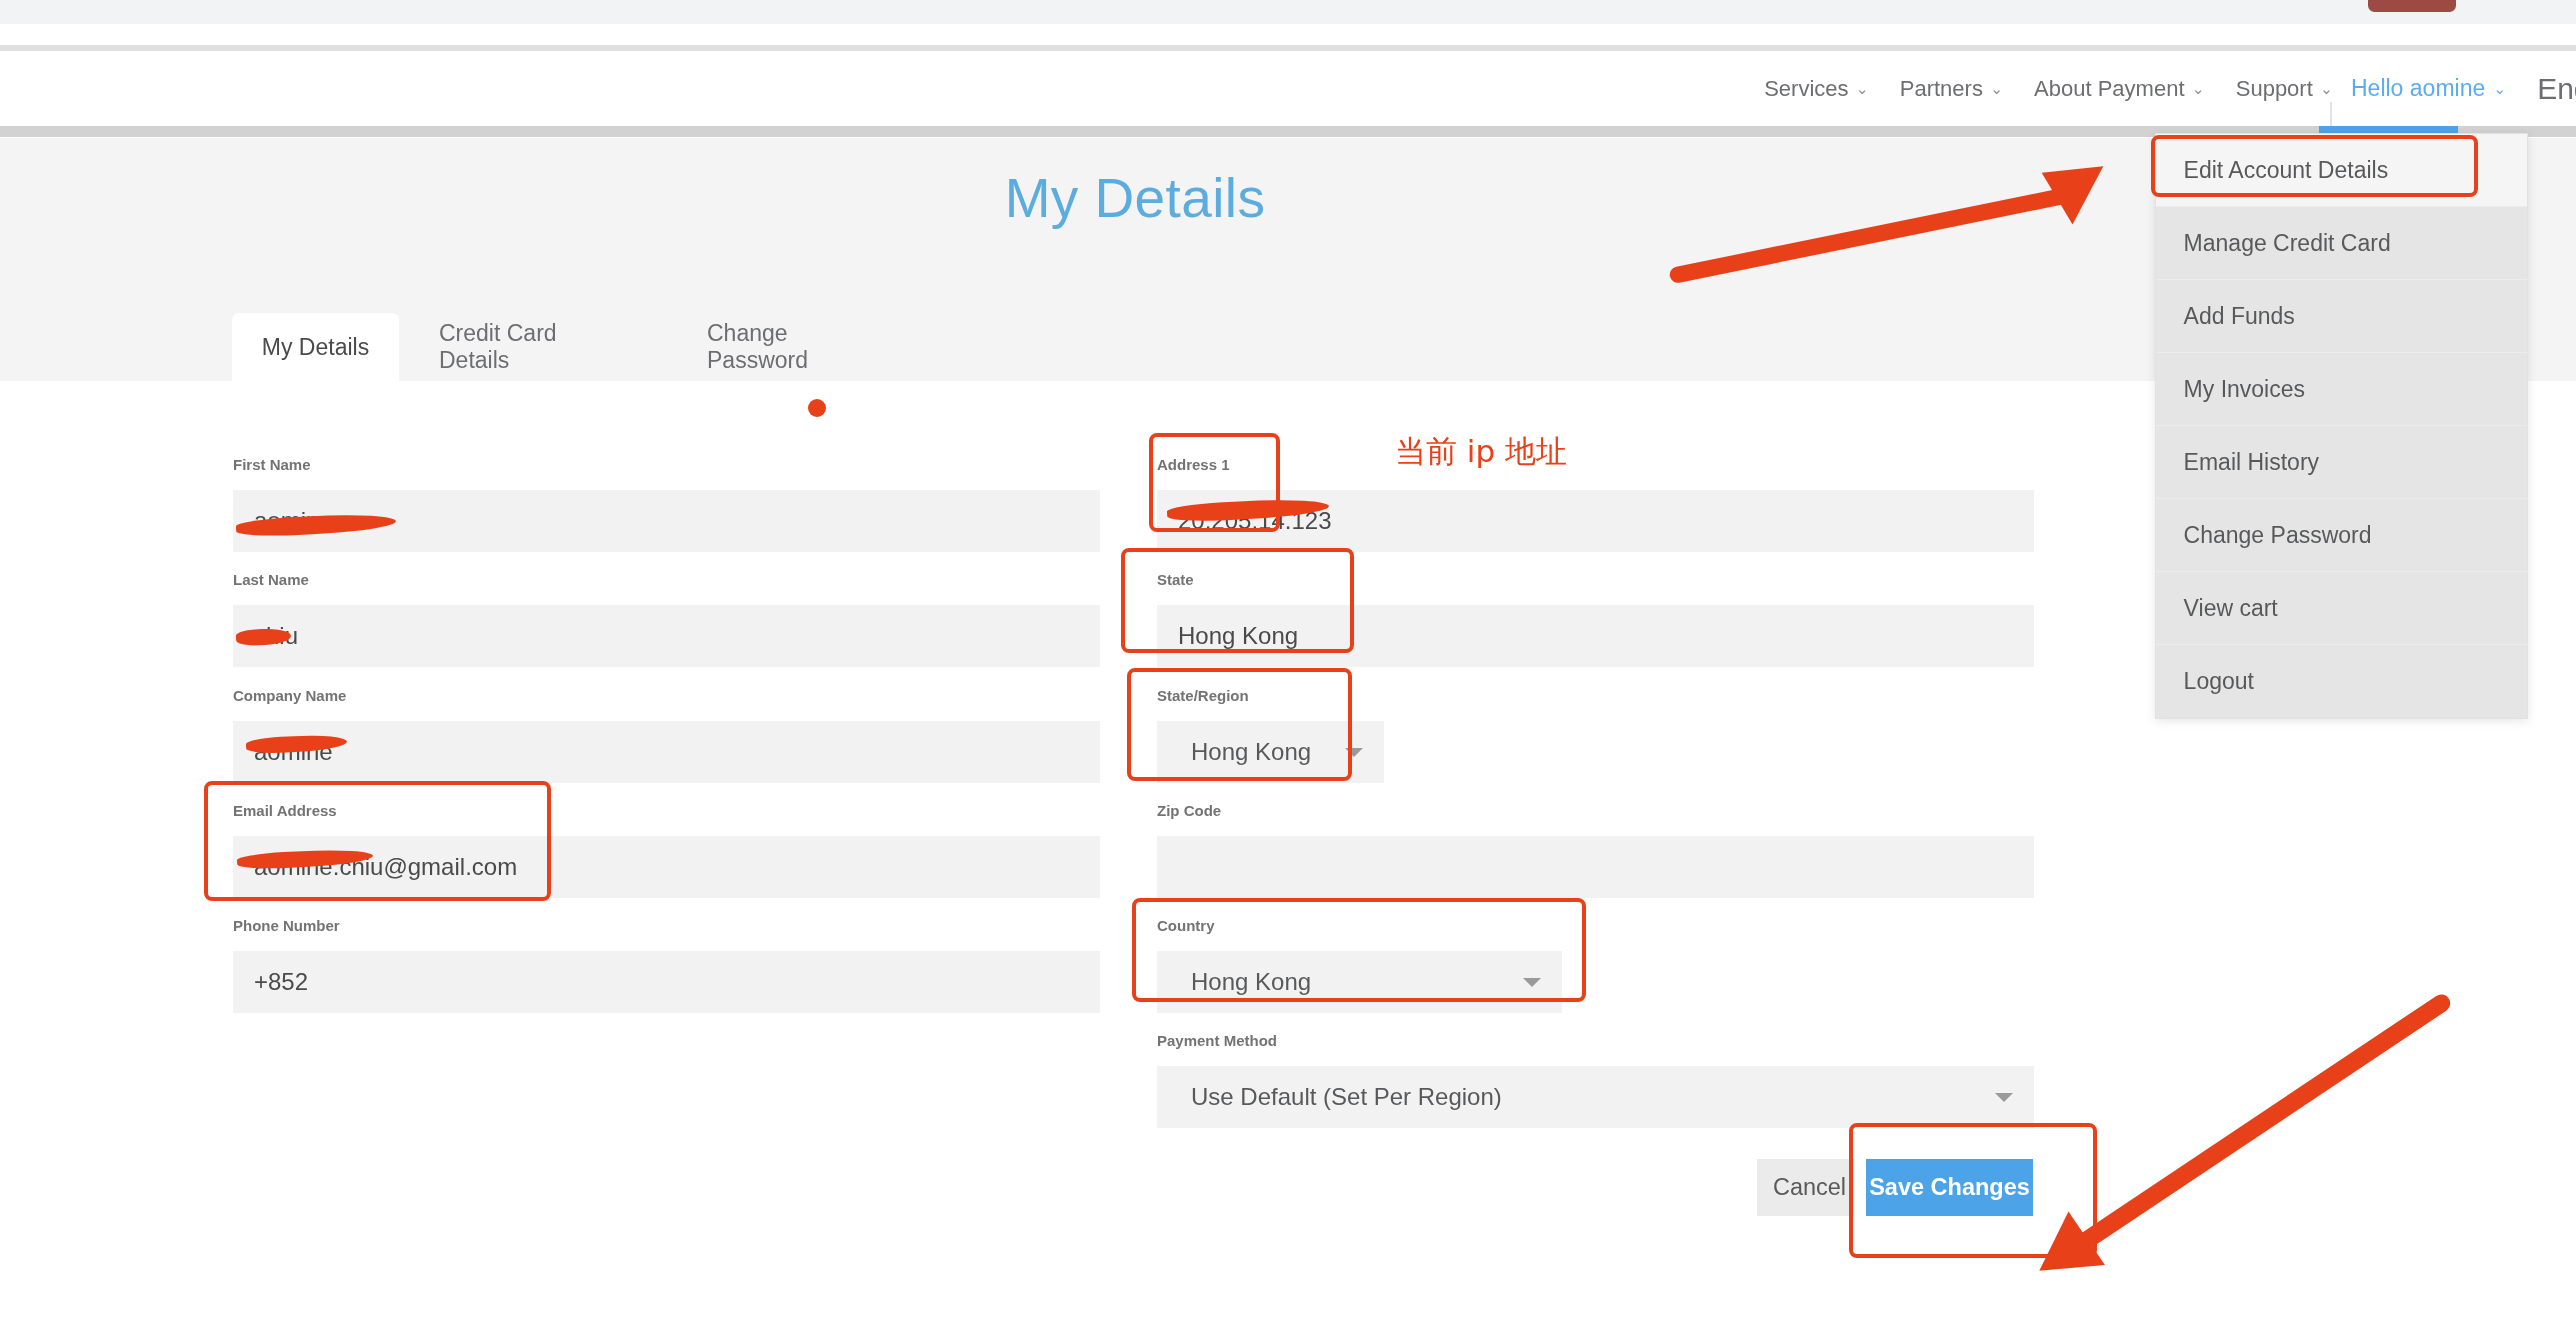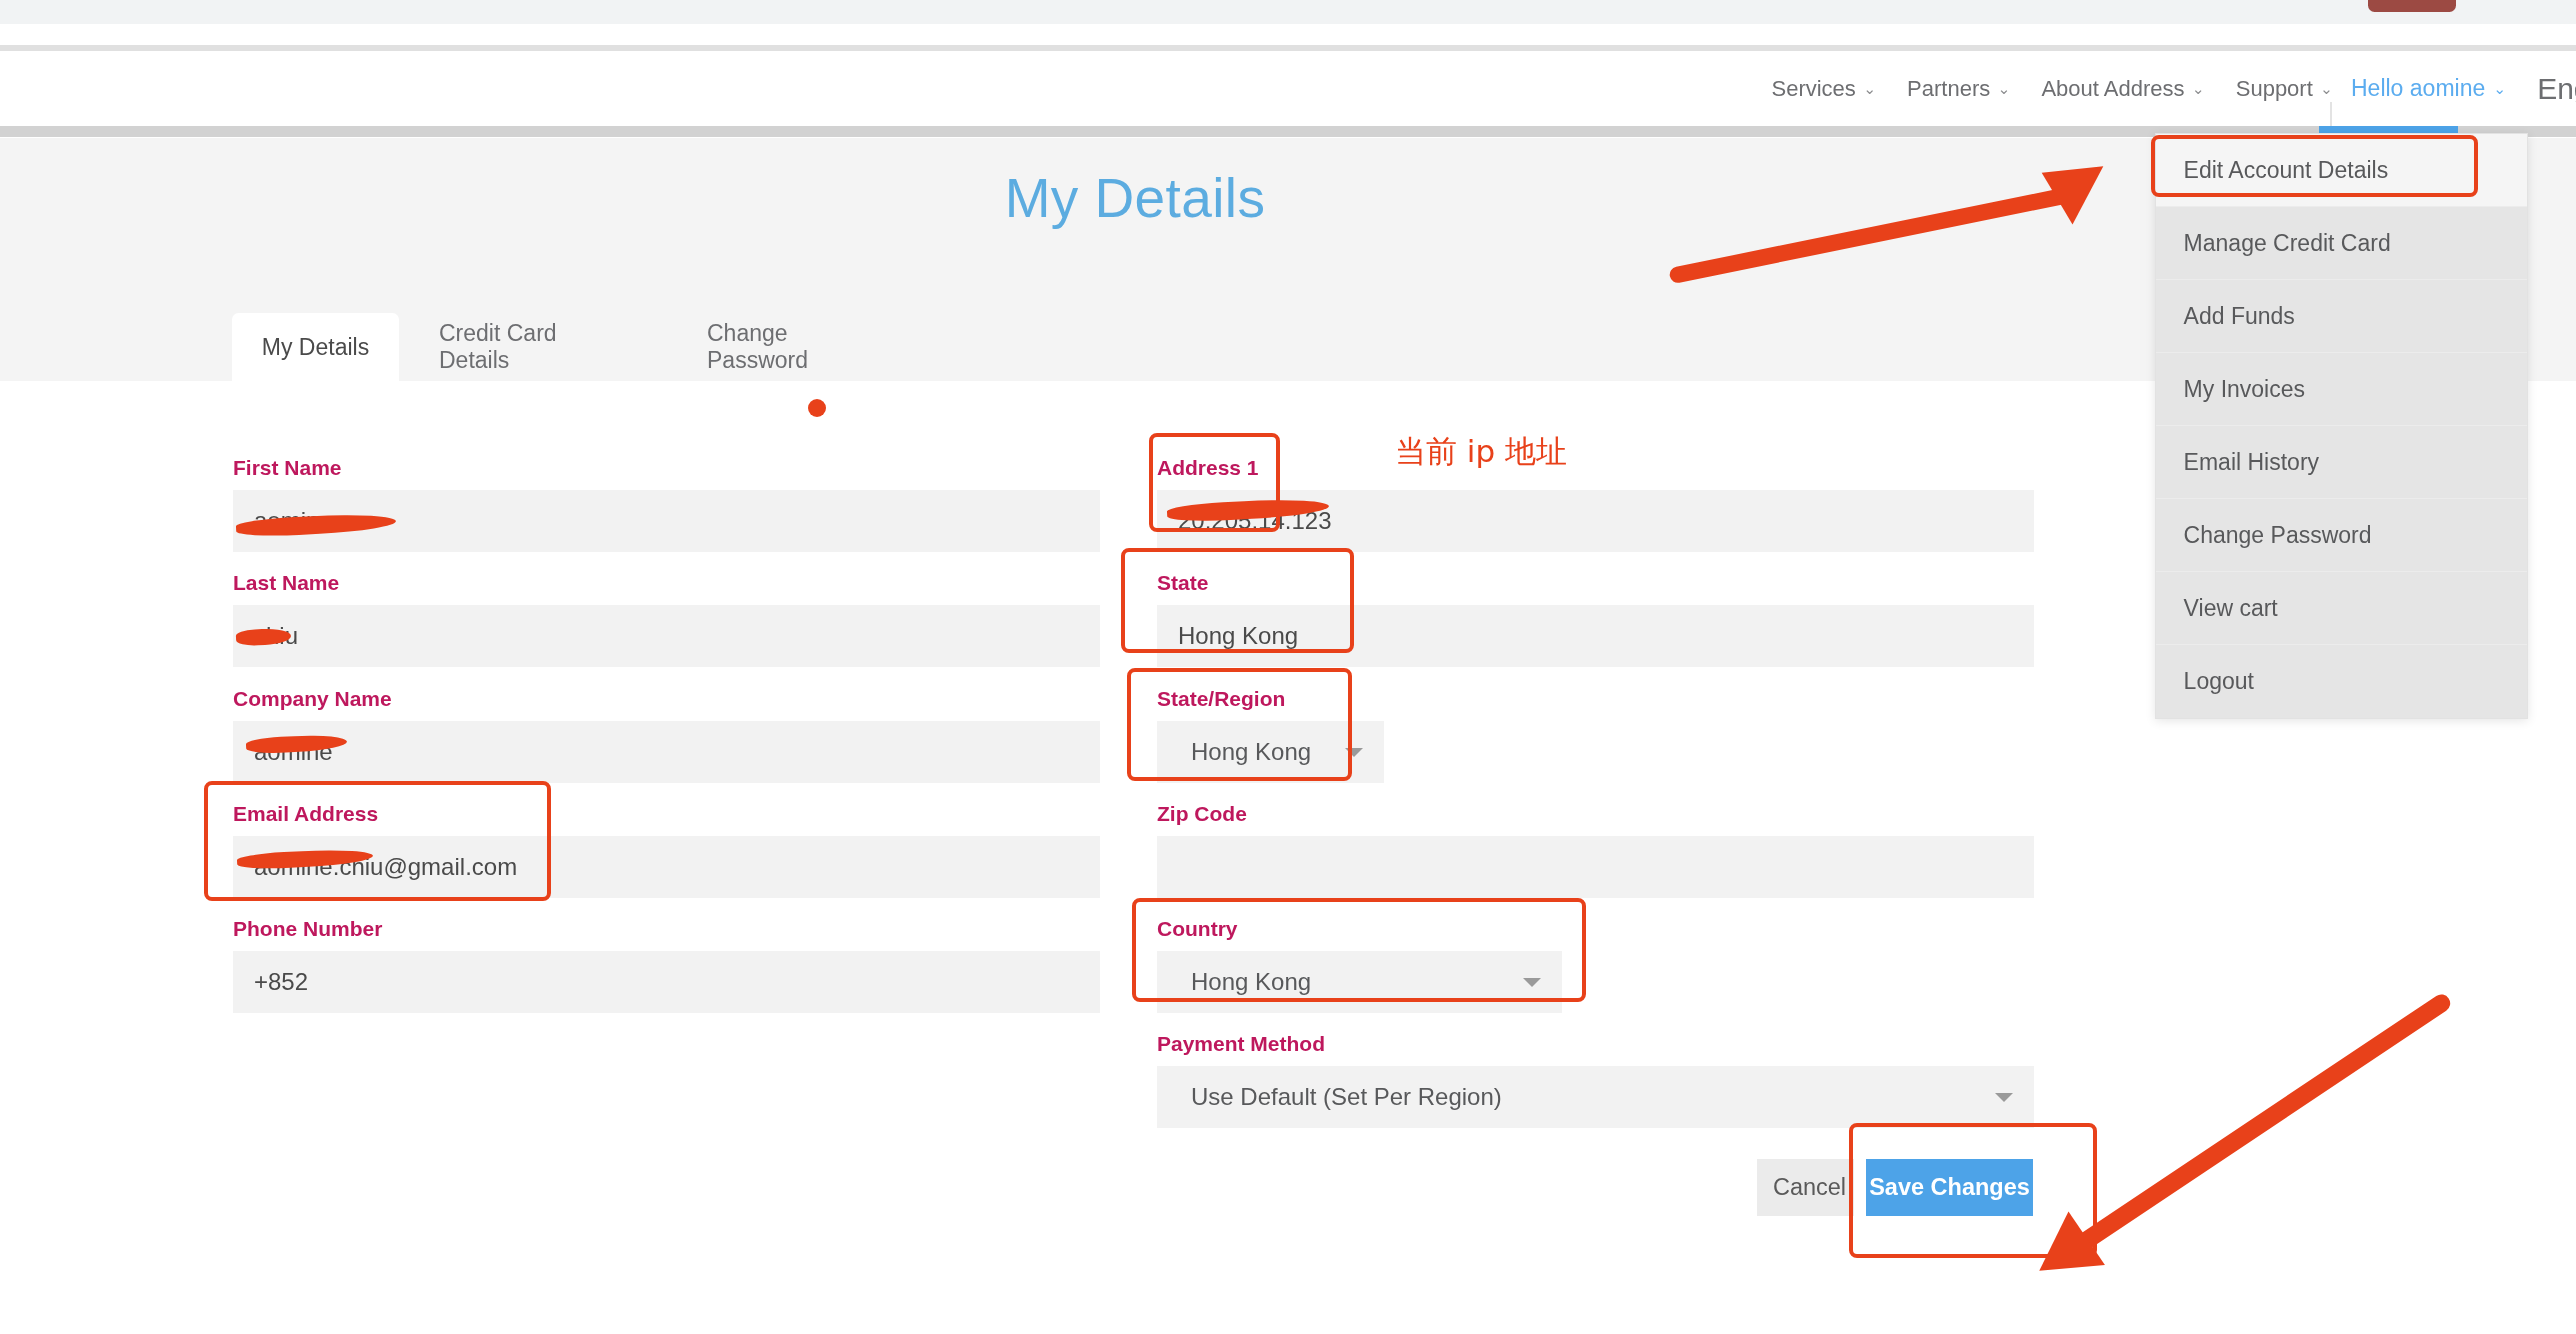--- a/index.html
+++ b/index.html
@@ -93,21 +93,21 @@
     background: #ffffff; color: #4a4a4a;
     border-radius: 6.5px 6.5px 0 0;
   }
   .panel {
     position: absolute; left: 0; top: 381px; width: 2576px; height: 953px;
     background: #ffffff;
   }
 
   
   .form-label {
-    position: absolute; font-size: 21px; color: #be185d; font-weight: bold;
+    position: absolute; font-size: 15px; color: #737373; font-weight: bold;
     white-space: nowrap;
   }
   .form-input {
     position: absolute; height: 62px; background: #f2f2f2;
     border: none; display: flex; align-items: center;
     padding-left: 21px; font-size: 24px; color: #4a4a4a;
   }
   .form-select {
     position: absolute; height: 62px; background: #f2f2f2;
     display: flex; align-items: center; justify-content: space-between;
@@ -181,21 +181,21 @@
     <div class="nav-items">
       <div class="nav-item">
         <span>Services</span>
         <span class="caret">⌄</span>
       </div>
       <div class="nav-item">
         <span>Partners</span>
         <span class="caret">⌄</span>
       </div>
       <div class="nav-item">
-        <span>About Address</span>
+        <span>About Payment</span>
         <span class="caret">⌄</span>
       </div>
       <div class="nav-item">
         <span>Support</span>
         <span class="caret">⌄</span>
       </div>
     </div>
     <div class="nav-divider"></div>
     <div class="account-area">
       <div class="account-link">

